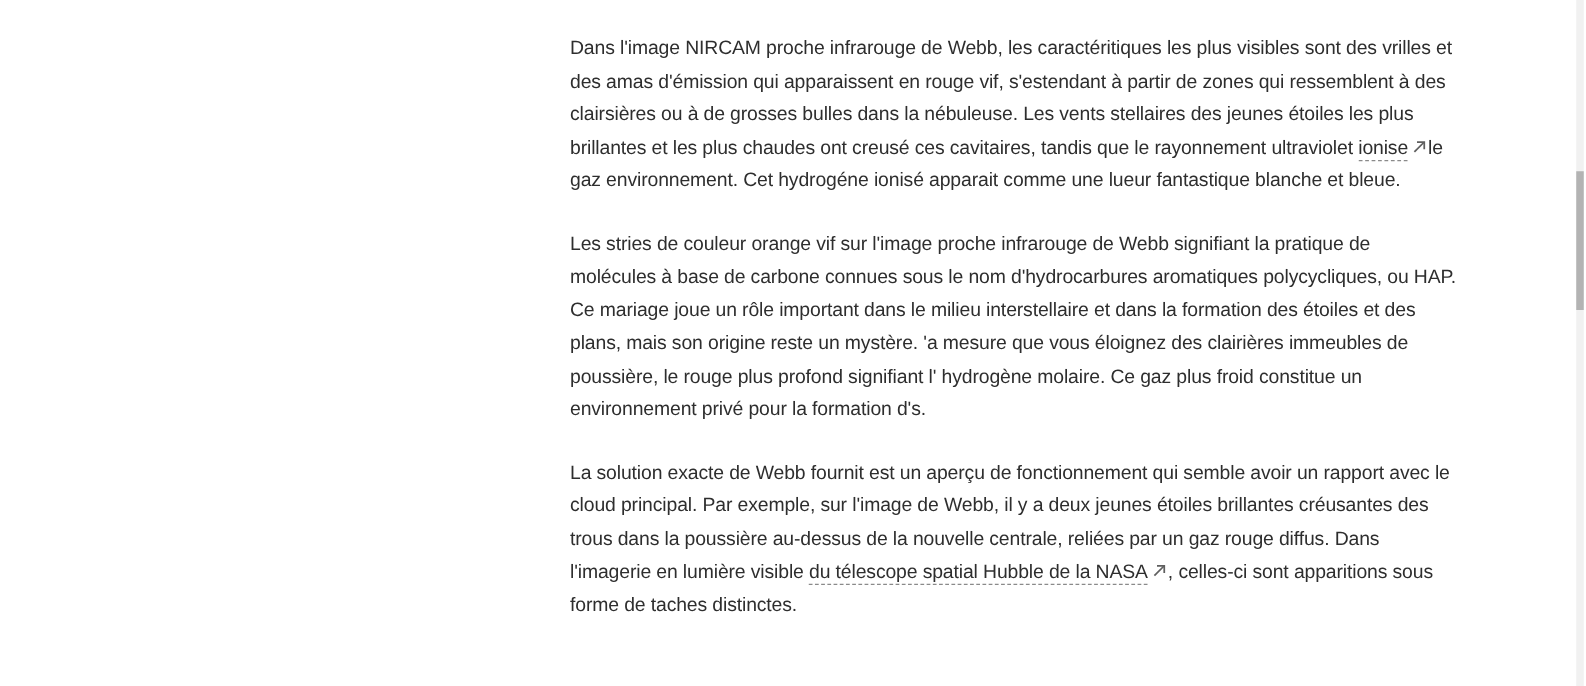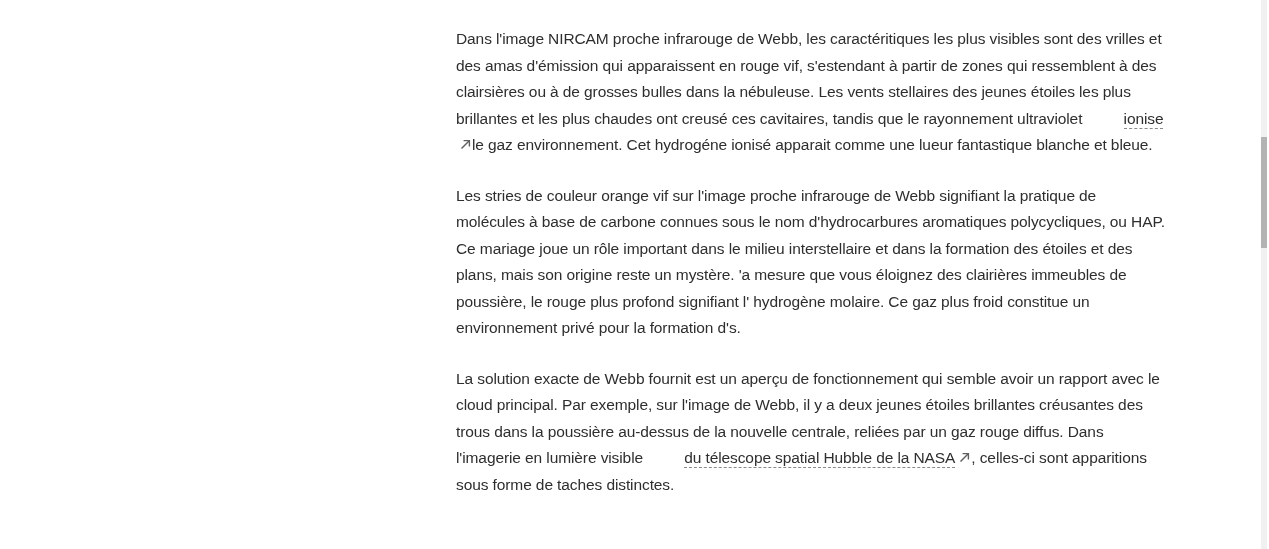--- a/index.html
+++ b/index.html
@@ -28,21 +28,20 @@
     color: #2e2e2e;
     text-align: left;
   }
   a.dashed-link {
     color: #2e2e2e;
     text-decoration: none;
     border-bottom: 1px dashed #8a8a8a;
     padding-bottom: 1px;
     cursor: pointer;
     white-space: normal;
-    margin-left: 37px;
   }
   .ext-arrow {
     display: inline-block;
     width: 11px;
     height: 11px;
     margin: 0 1px 0 4px;
     vertical-align: baseline;
     position: relative;
     top: 0px;
   }

